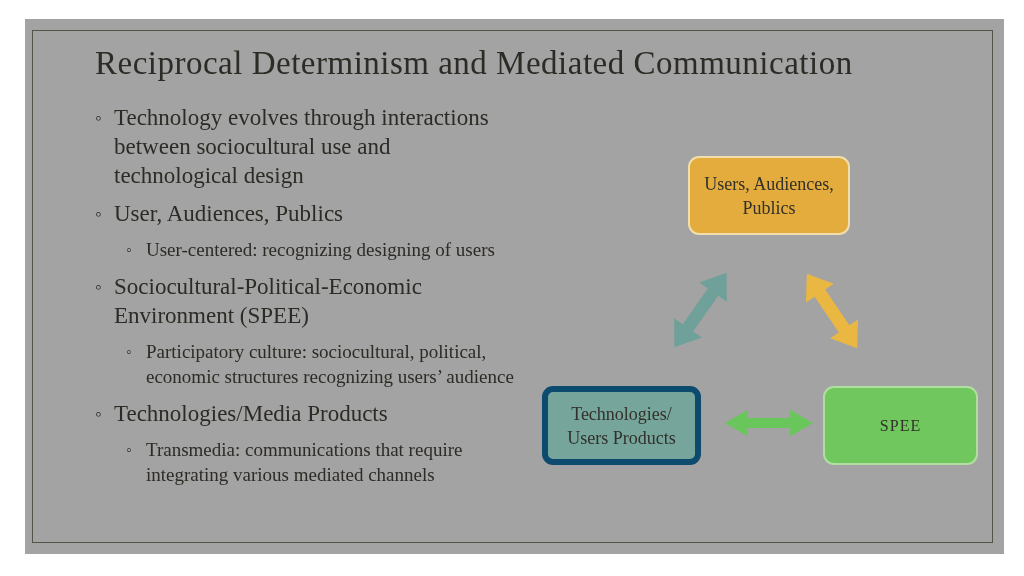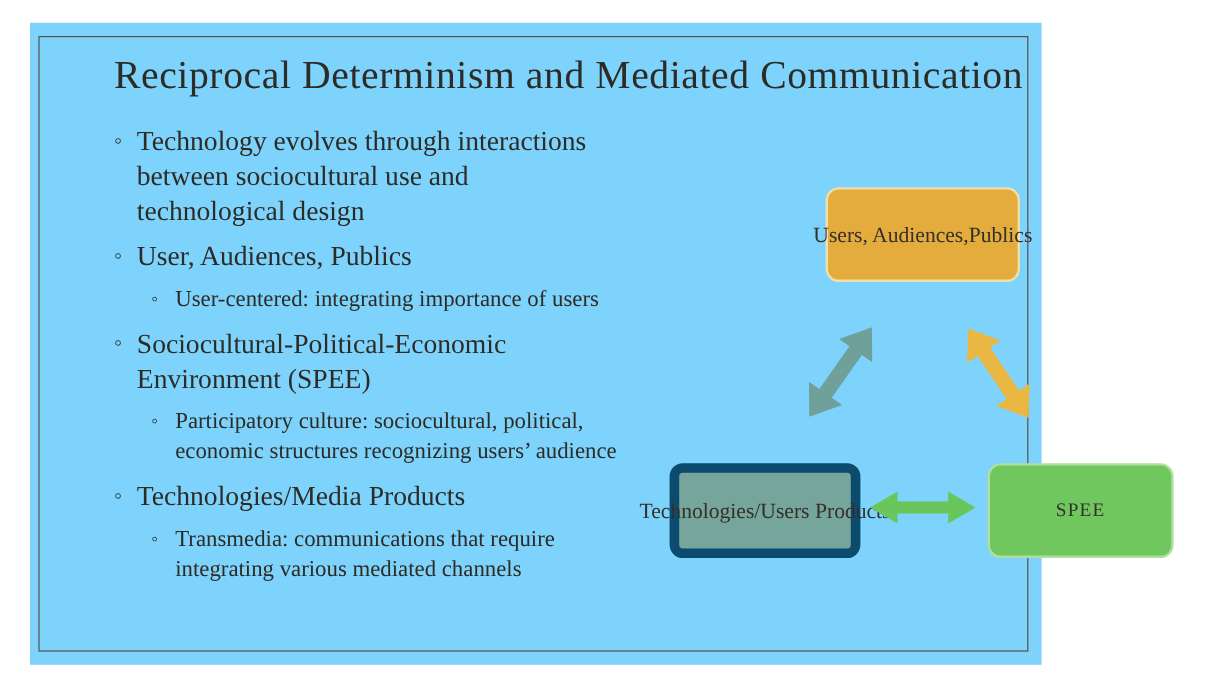--- a/index.html
+++ b/index.html
@@ -1,22 +1,22 @@
 <!DOCTYPE html>
 <html><head>
 <meta charset="utf-8">
 <style>
   html,body{margin:0;padding:0;background:#ffffff;}
   .page{
     position:relative;width:1024px;height:576px;background:#ffffff;
     font-family:"Liberation Serif","DejaVu Serif",serif;color:#2d2b25;overflow:hidden;
   }
   .slide{
-    position:absolute;left:25px;top:19px;width:843px;height:535px;
-    background:#7dd3fc;
+    position:absolute;left:25px;top:19px;width:979px;height:535px;
+    background:#a3a3a3;
   }
   .inner-border{
     position:absolute;left:7px;top:11px;right:11px;bottom:11px;
     border:1px solid #55524a;pointer-events:none;
   }
   .title{
     position:absolute;left:70px;top:22px;margin:0;
     font-size:33px;font-weight:normal;line-height:44px;color:#2d2b25;
     letter-spacing:.5px;white-space:nowrap;
   }
@@ -24,32 +24,32 @@
     position:absolute;left:70px;top:84px;width:475px;
   }
   .li{display:flex;align-items:flex-start;}
   .li .marker{flex:0 0 auto;text-align:left;color:#2d2b25;}
   .li .txt .ln{display:block;white-space:nowrap;}
   .li.l1{font-size:23px;line-height:29px;margin:0 0 9px 0;}
   .li.l1 .marker{width:19px;font-size:19px;line-height:29px;}
   .li.l2{font-size:19px;line-height:25px;padding-left:31px;margin:2px 0 10px 0;}
   .li.l2 .marker{width:20px;font-size:16px;line-height:25px;}
   .node{
-    position:absolute;display:flex;flex-direction:row;align-items:center;justify-content:center;
+    position:absolute;display:flex;flex-direction:column;align-items:center;justify-content:center;
     box-sizing:border-box;border-radius:11px;
     font-size:18px;line-height:24px;color:#33302a;
   }
   .node .ln{display:block;white-space:nowrap;}
   .node-users{
     left:663px;top:137px;width:162px;height:79px;
     background:#e3ac3c;border:2px solid #f0dfac;
   }
   .node-tech{
-    left:533px;top:367px;width:159px;height:79px;
-    background:#75a59b;border:8px solid #0c4a6e;
+    left:517px;top:367px;width:159px;height:79px;
+    background:#75a59b;border:6px solid #0c4a6e;
   }
   .node-spee{
     left:798px;top:367px;width:155px;height:79px;
     background:#6fc75e;border:2px solid #b0de9f;
     font-size:16px;letter-spacing:1px;
   }
   .arrow{position:absolute;}
   .arrow svg{display:block;width:100%;height:100%;}
   .arrow-tech-users{left:630px;top:272px;width:91px;height:38px;transform:rotate(-55deg);}
   .arrow-tech-users polygon{fill:#6fa099;}
@@ -81,21 +81,21 @@
       <div class="li l1">
         <span class="marker">◦</span>
         <span class="txt">
           <span class="ln">User, Audiences, Publics</span>
         </span>
       </div>
 
       <div class="li l2">
         <span class="marker">◦</span>
         <span class="txt">
-          <span class="ln">User-centered: integrating importance of users</span>
+          <span class="ln">User-centered: recognizing designing of users</span>
         </span>
       </div>
 
       <div class="li l1">
         <span class="marker">◦</span>
         <span class="txt">
           <span class="ln">Sociocultural-Political-Economic</span>
           <span class="ln">Environment (SPEE)</span>
         </span>
       </div>

